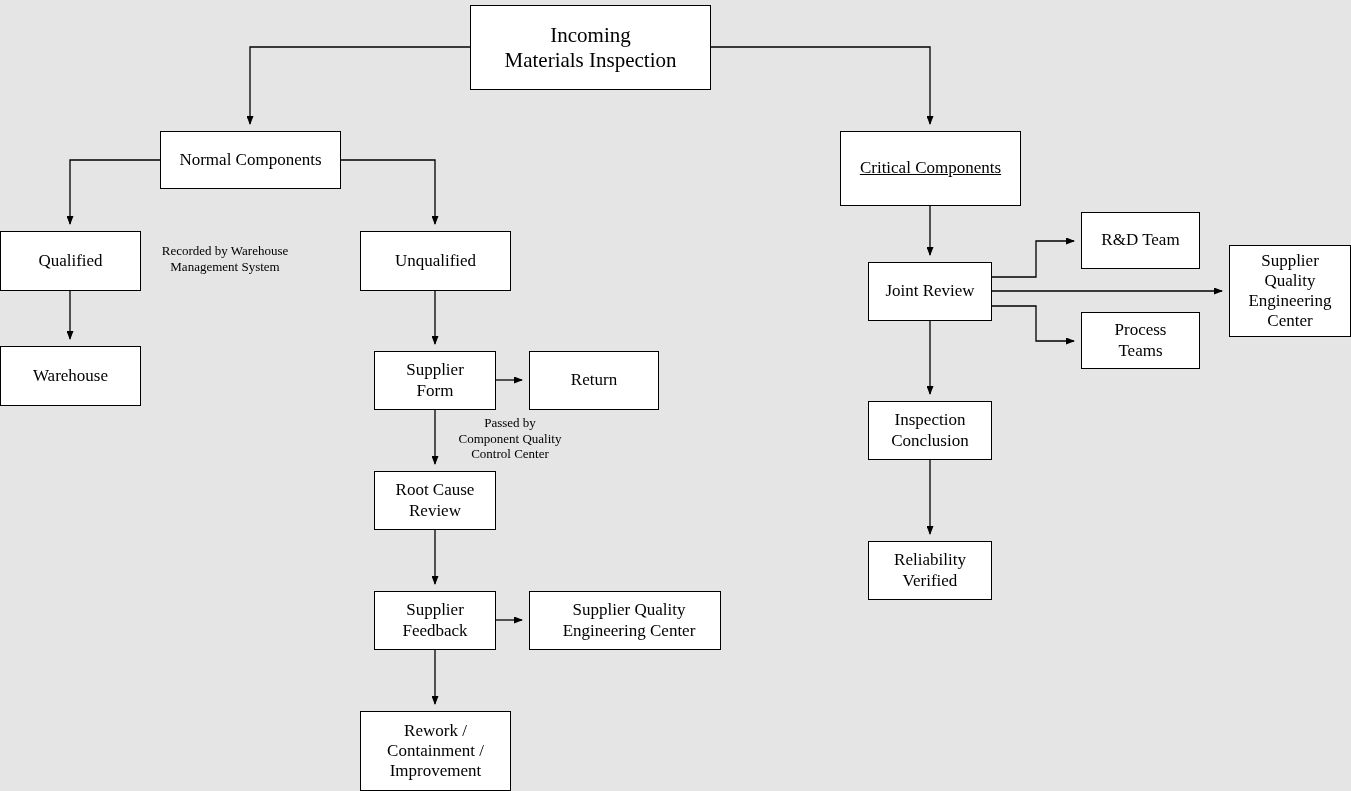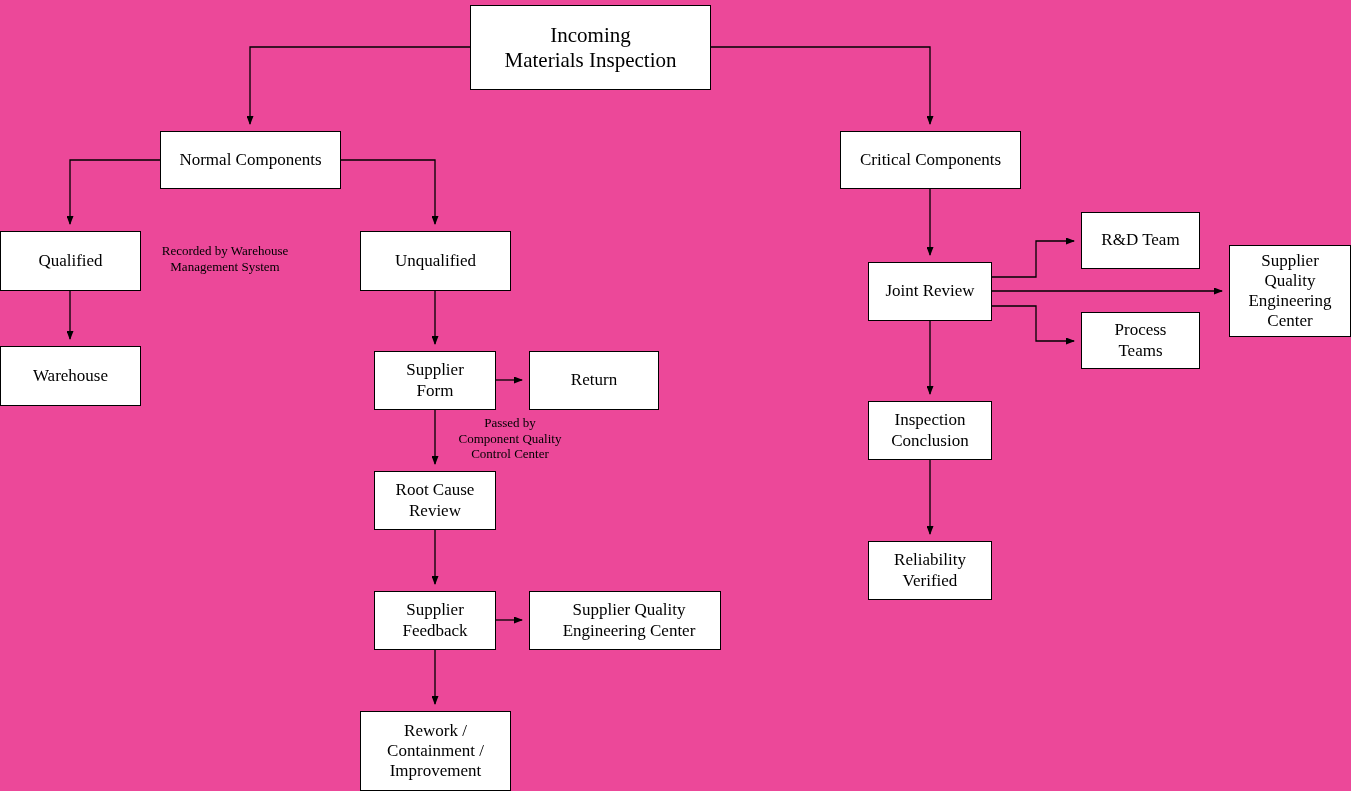--- a/index.html
+++ b/index.html
@@ -9,21 +9,21 @@
   }
   body {
     font-family: "Liberation Serif", serif;
     color: #000000;
   }
   #canvas {
     position: relative;
     width: 1351px;
     height: 791px;
     overflow: hidden;
-    background: #ec4899;
+    background: #e5e5e5;
   }
   .node {
     position: absolute;
     box-sizing: border-box;
     border: 1px solid #000000;
     background: #ffffff;
     display: flex;
     align-items: center;
     justify-content: center;
     text-align: center;
@@ -75,21 +75,21 @@
         <path d="M 992 306 L 1036 306 L 1036 341 L 1074 341" fill="none" stroke="#000000" stroke-width="1.3" marker-end="url(#arrowhead)"></path>
         <path d="M 992 291 L 1222 291" fill="none" stroke="#000000" stroke-width="1.3" marker-end="url(#arrowhead)"></path>
         <path d="M 930 321 L 930 394" fill="none" stroke="#000000" stroke-width="1.3" marker-end="url(#arrowhead)"></path>
         <path d="M 930 460 L 930 534" fill="none" stroke="#000000" stroke-width="1.3" marker-end="url(#arrowhead)"></path>
       </g>
   </svg>
   <div id="node-layer">
       <div class="node" style="left: 470px; top: 5px; width: 241px; height: 85px; font-size: 21px;">Incoming
 Materials Inspection</div>
       <div class="node" style="left: 160px; top: 131px; width: 181px; height: 58px; font-size: 17px;">Normal Components</div>
-      <div class="node" style="left: 840px; top: 131px; width: 181px; height: 58px; font-size: 17px;">Critical Components</div>
+      <div class="node" style="left: 840px; top: 131px; width: 181px; height: 75px; font-size: 17px; text-decoration: underline;">Critical Components</div>
       <div class="node" style="left: 0px; top: 231px; width: 141px; height: 60px; font-size: 17px;">Qualified</div>
       <div class="node" style="left: 360px; top: 231px; width: 151px; height: 60px; font-size: 17px;">Unqualified</div>
       <div class="node" style="left: 0px; top: 346px; width: 141px; height: 60px; font-size: 17px;">Warehouse</div>
       <div class="node" style="left: 374px; top: 351px; width: 122px; height: 59px; font-size: 17px;">Supplier
 Form</div>
       <div class="node" style="left: 529px; top: 351px; width: 130px; height: 59px; font-size: 17px;">Return</div>
       <div class="node" style="left: 374px; top: 471px; width: 122px; height: 59px; font-size: 17px;">Root Cause
 Review</div>
       <div class="node" style="left: 374px; top: 591px; width: 122px; height: 59px; font-size: 17px;">Supplier
 Feedback</div>

